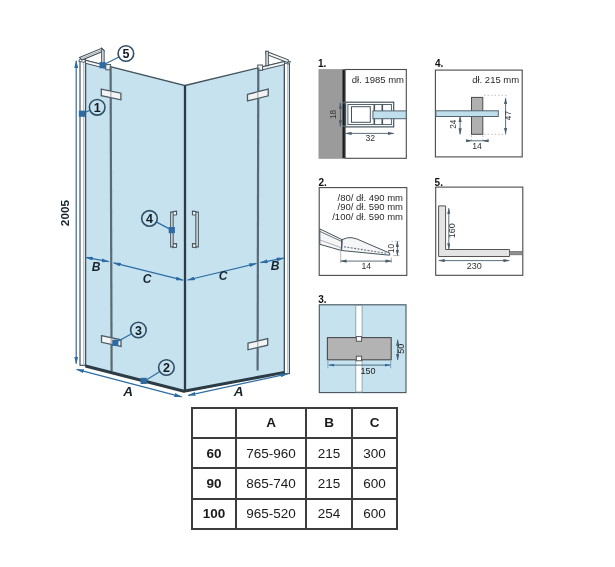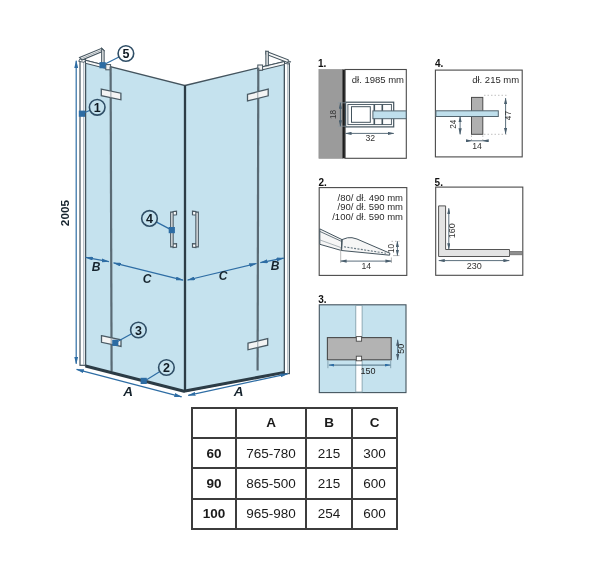--- a/index.html
+++ b/index.html
@@ -303,31 +303,31 @@
 <table class="sz">
 <tbody>
         <tr>
           <td style="width:42.5px;height:28.4px;"></td>
           <td style="width:67.5px;"><b>A</b></td>
           <td style="width:44.5px;"><b>B</b></td>
           <td style="width:42.5px;"><b>C</b></td>
         </tr>
 <tr>
           <td style="height:28.4px;"><b>60</b></td>
-          <td>765-780</td>
+          <td>765-960</td>
           <td>215</td>
           <td>300</td>
         </tr>
 <tr>
           <td style="height:28.4px;"><b>90</b></td>
-          <td>865-500</td>
+          <td>865-740</td>
           <td>215</td>
           <td>600</td>
         </tr>
 <tr>
           <td style="height:28.4px;"><b>100</b></td>
-          <td>965-980</td>
+          <td>965-520</td>
           <td>254</td>
           <td>600</td>
         </tr>
 </tbody>
     </table>
 </div>
 
 </body></html>

